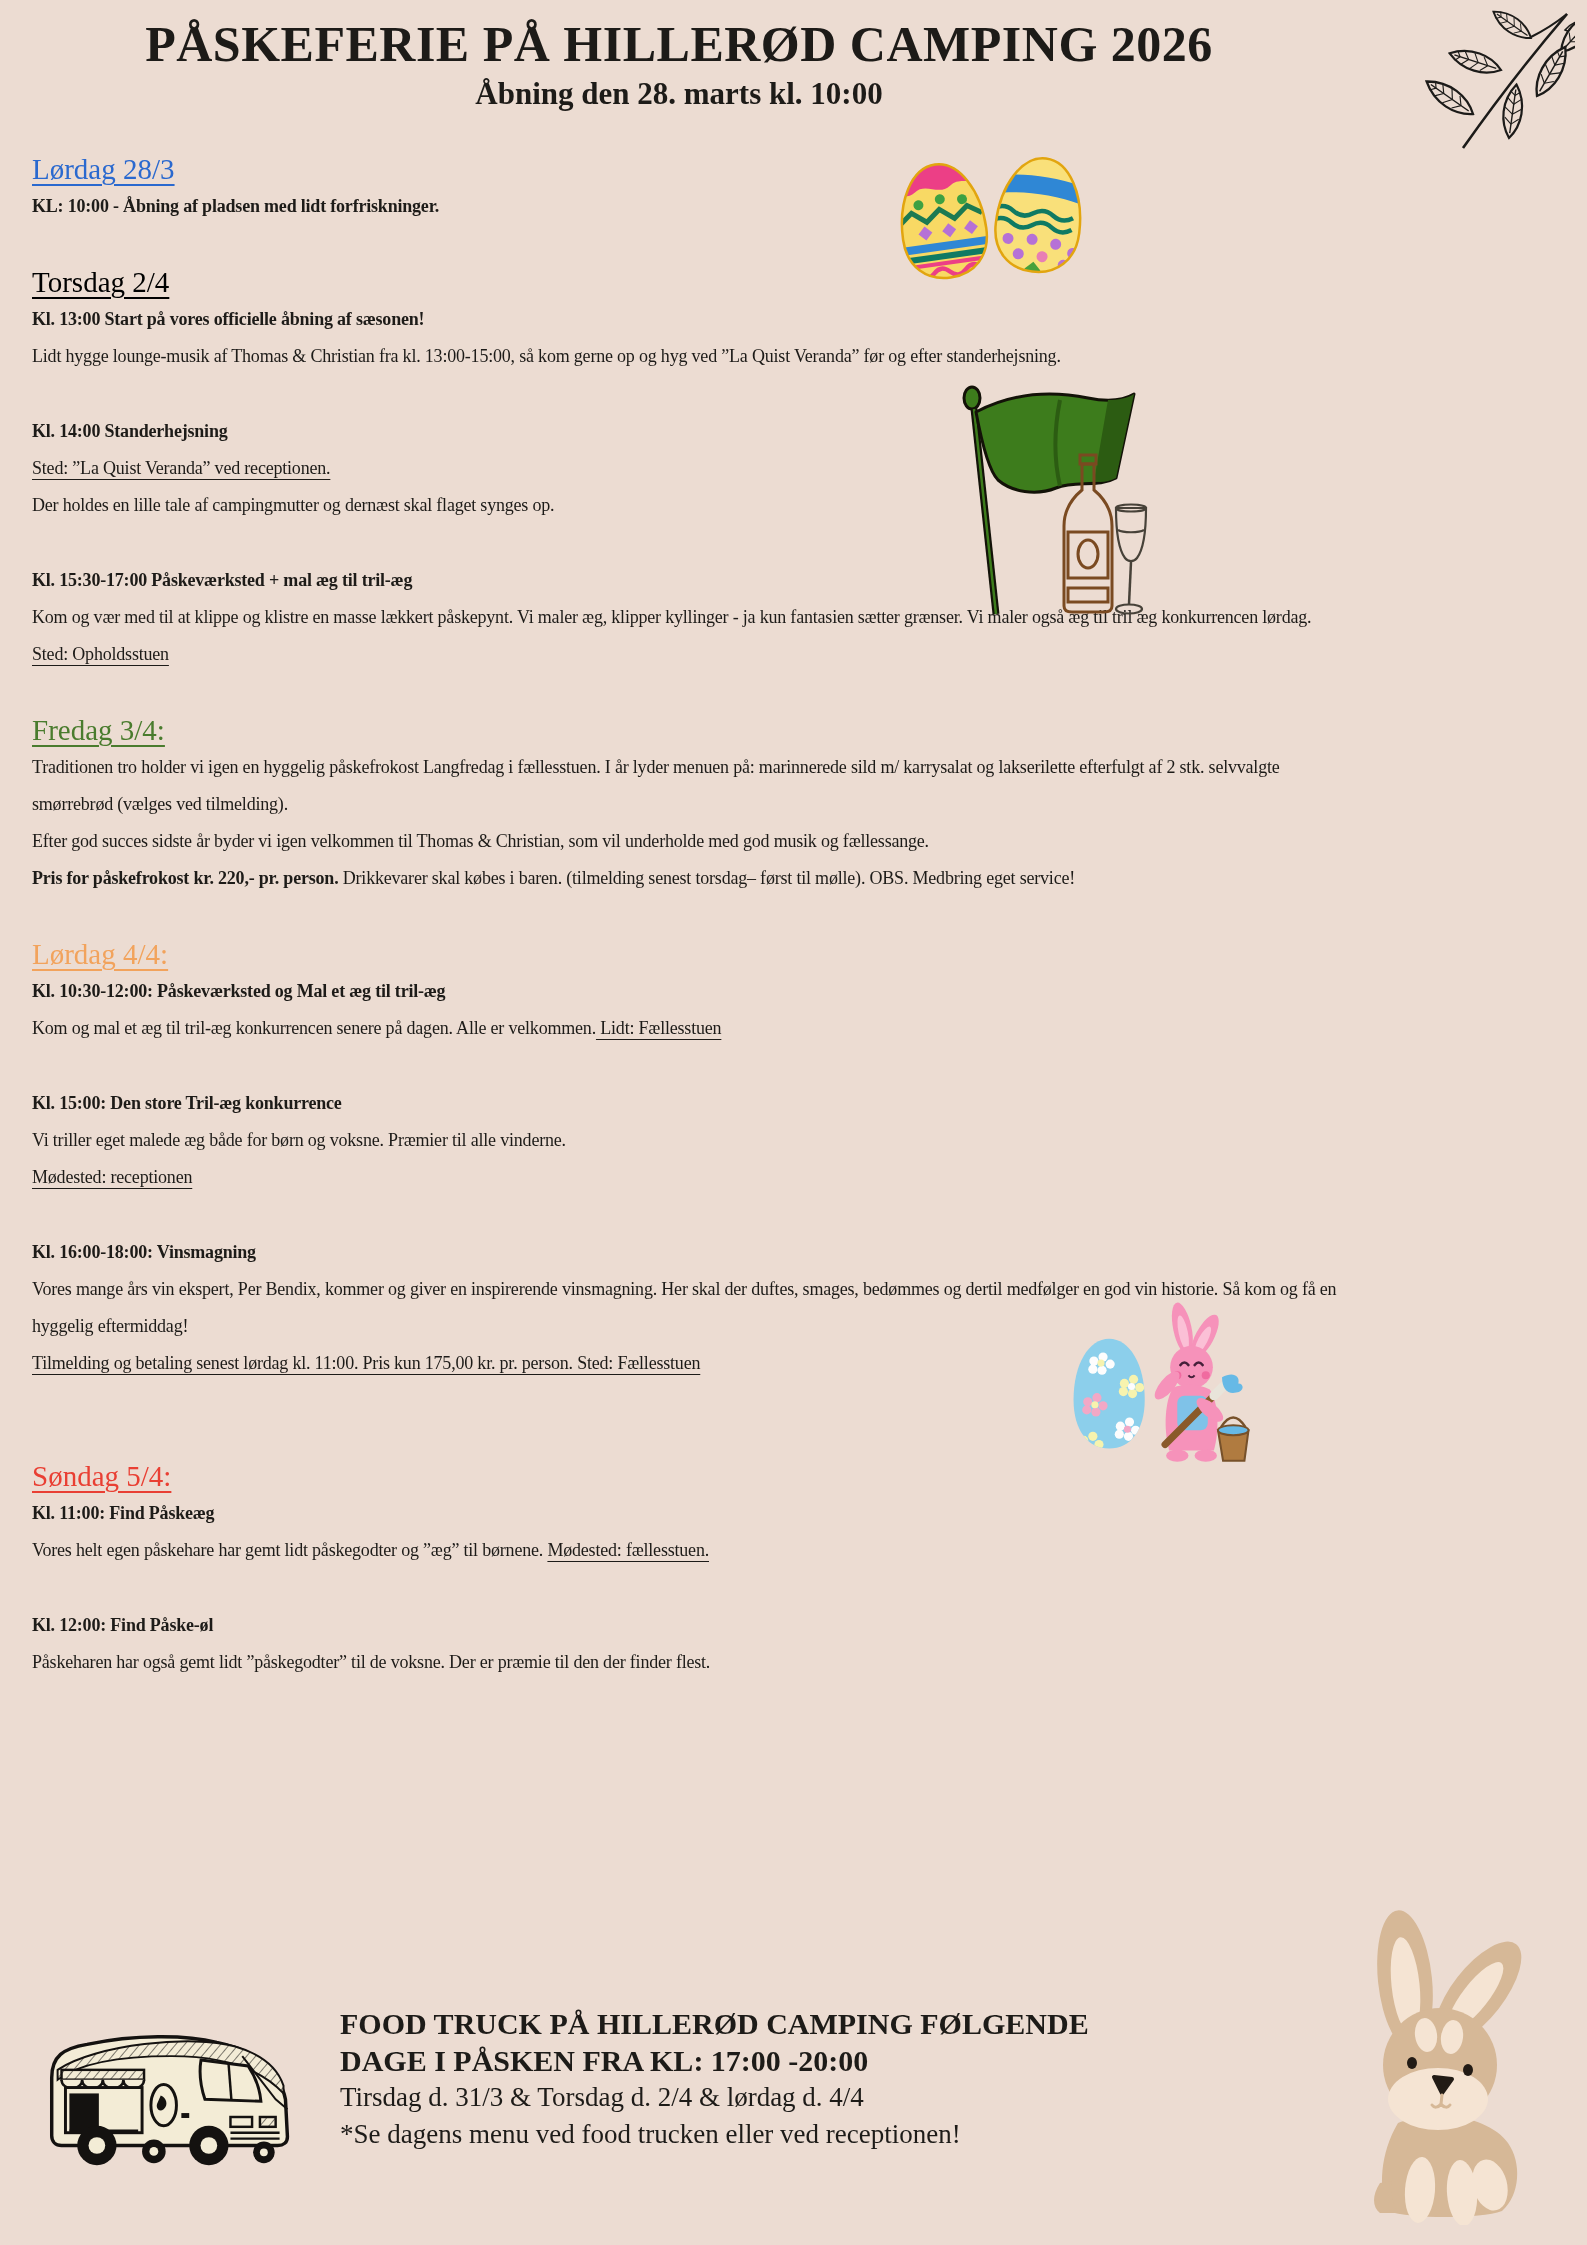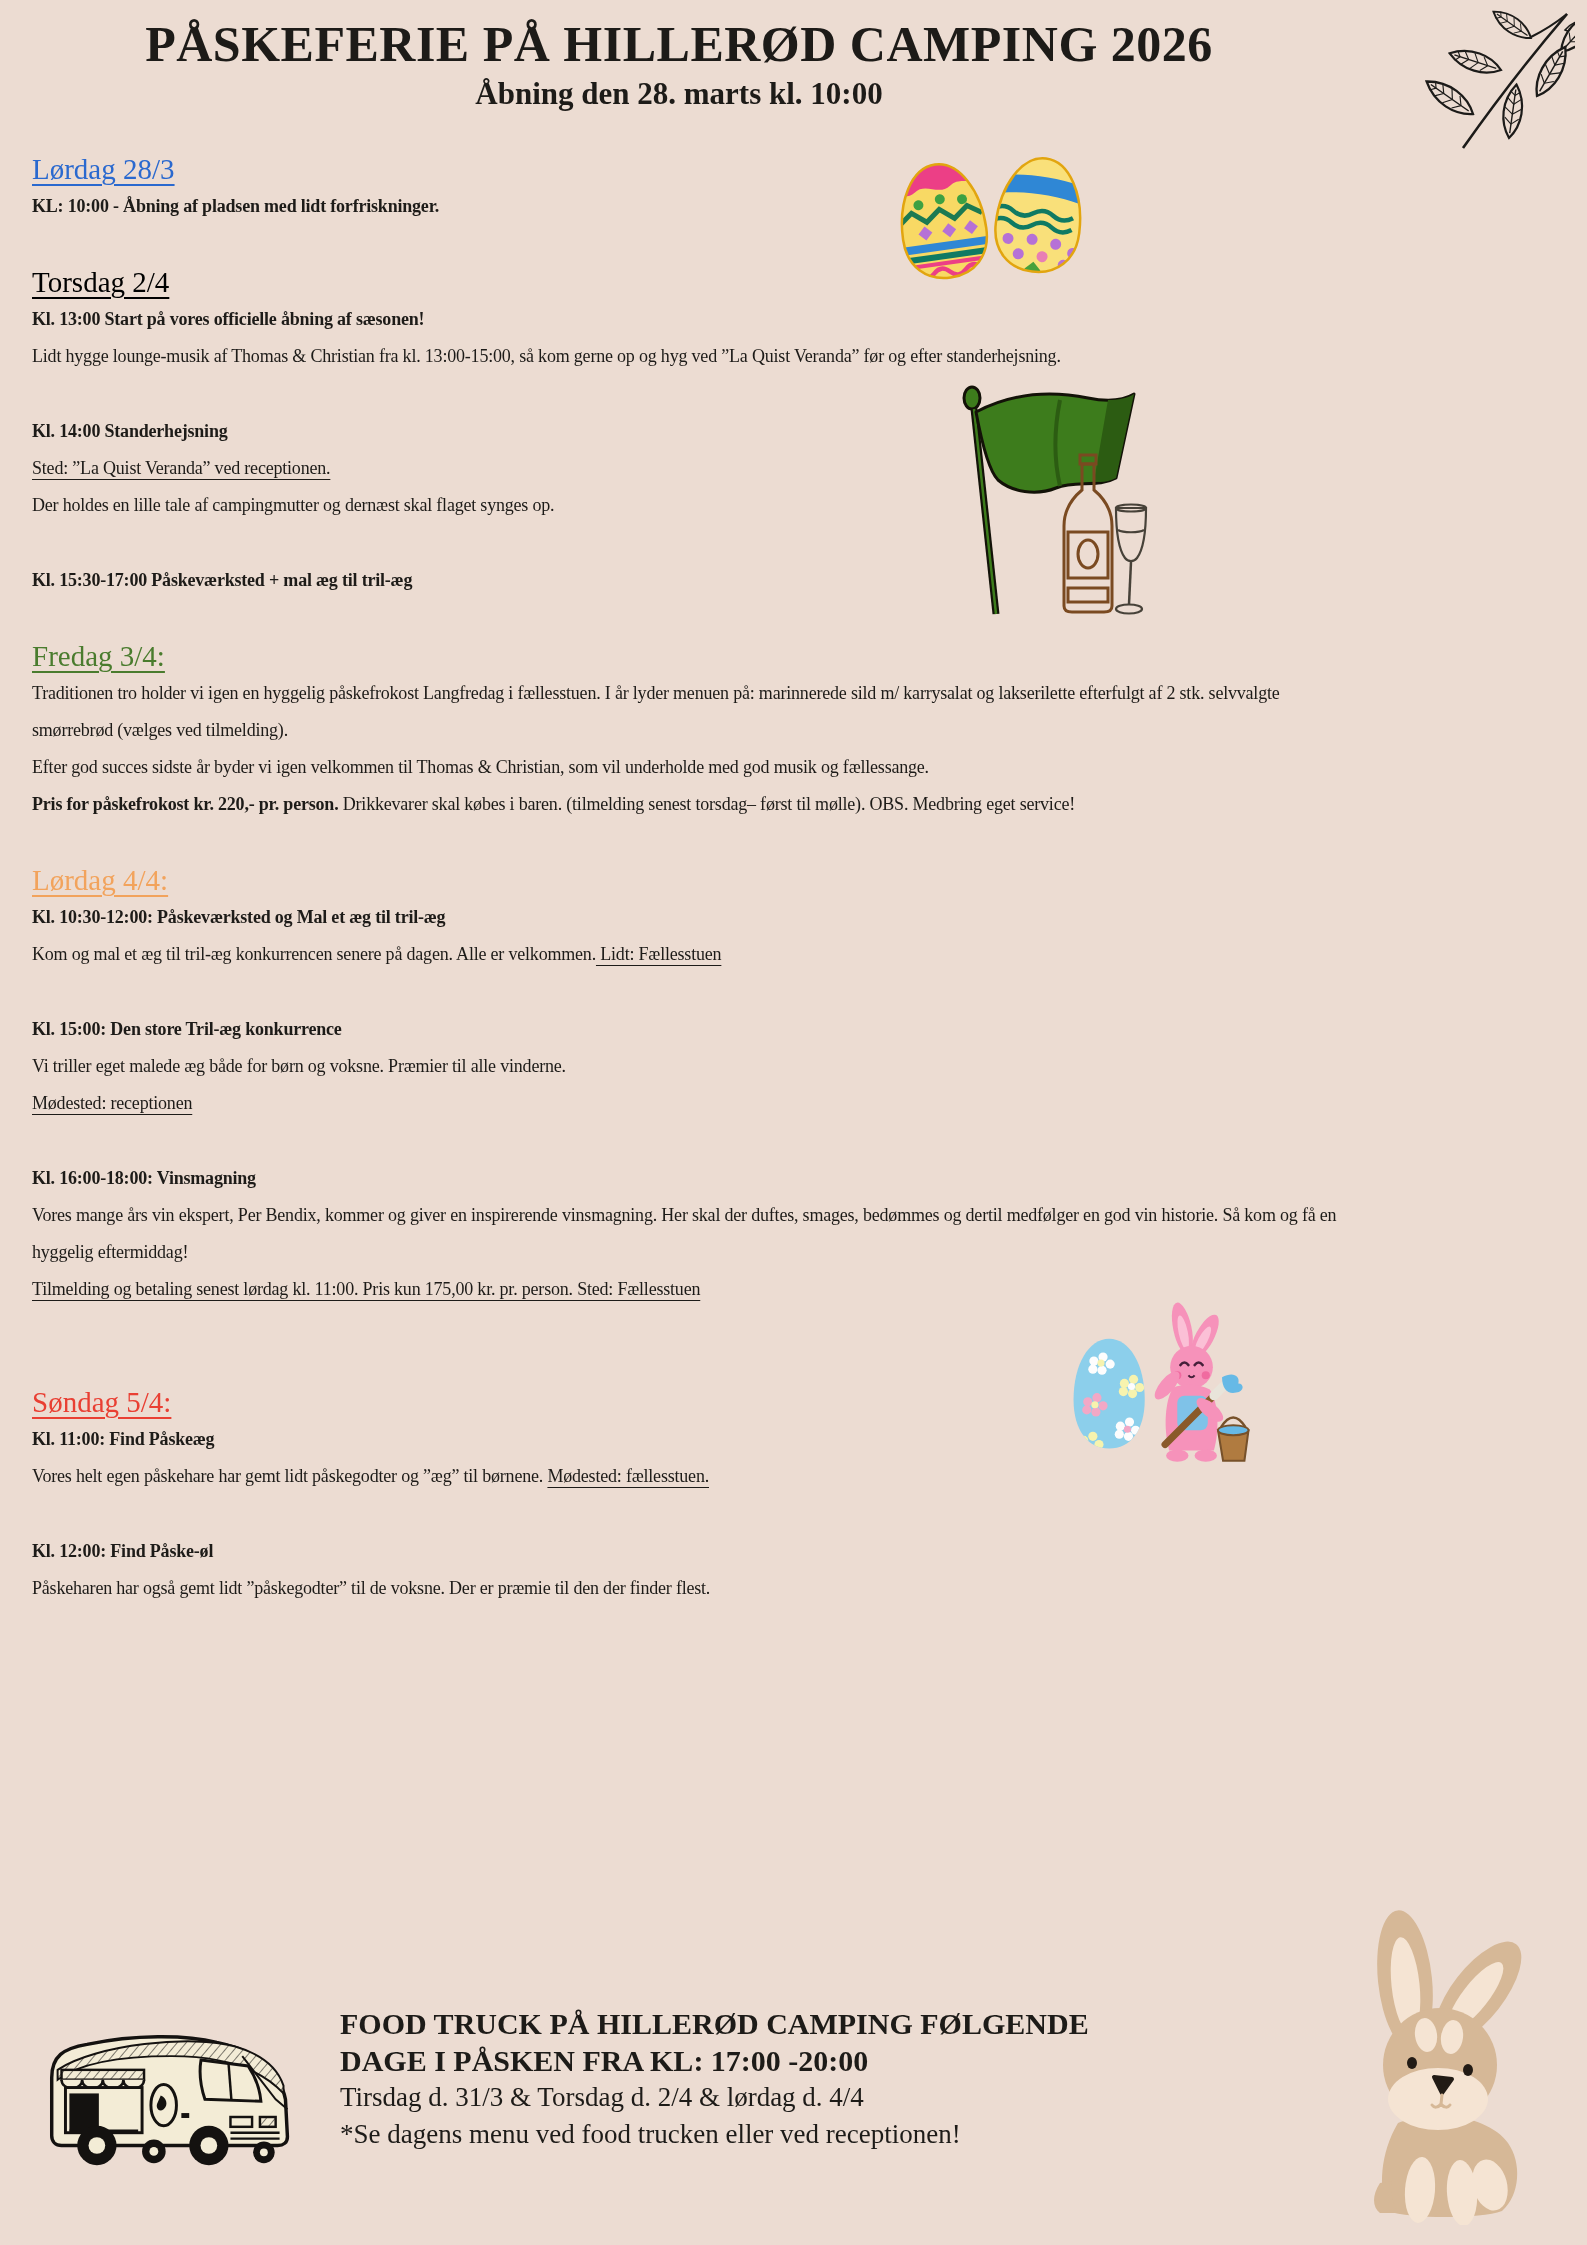--- a/index.html
+++ b/index.html
@@ -58,20 +58,21 @@
         <p class="line et">Kl. 13:00 Start på vores officielle åbning af sæsonen!</p>
         <p class="line">Lidt hygge lounge-musik af Thomas &amp; Christian fra kl. 13:00-15:00, så kom gerne op og hyg ved ”La Quist Veranda” før og efter standerhejsning.</p>
       </div>
       <div class="event">
         <p class="line et">Kl. 14:00 Standerhejsning</p>
         <p class="line u">Sted: ”La Quist Veranda” ved receptionen. </p>
         <p class="line">Der holdes en lille tale af campingmutter og dernæst skal flaget synges op.</p>
       </div>
       <div class="event">
         <p class="line et">Kl. 15:30-17:00 Påskeværksted + mal æg til tril-æg</p>
+        <p class="line"><span>Kom og vær med til at klippe og klistre en masse lækkert påskepynt. Vi maler æg, klipper kyllinger - ja kun fantasien sætter grænser. Vi maler også æg til tril æg konkurrencen lørdag. </span><span class="u">Sted: Opholdsstuen</span></p>
       </div>
     </section>
 
     <section class="sec">
       <h2 class="day-h" style="color: rgb(74, 124, 46);">Fredag 3/4:</h2>
       <div class="event first">
         <p class="line">Traditionen tro holder vi igen en hyggelig påskefrokost Langfredag i fællesstuen. I år lyder menuen på: marinnerede sild m/ karrysalat og lakserilette efterfulgt af 2 stk. selvvalgte smørrebrød (vælges ved tilmelding).</p>
         <p class="line pgap">Efter god succes sidste år byder vi igen velkommen til Thomas &amp; Christian, som vil underholde med god musik og fællessange.</p>
         <p class="line"><strong>Pris for påskefrokost kr. 220,- pr. person.</strong><span> Drikkevarer skal købes i baren. (tilmelding senest torsdag– først til mølle). OBS. Medbring eget service!</span></p>
       </div>

